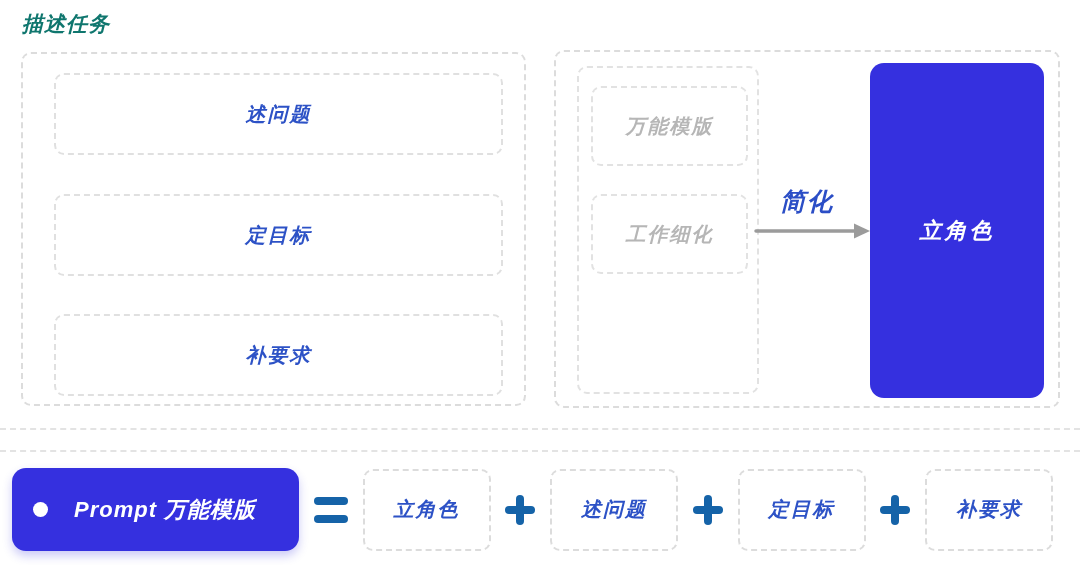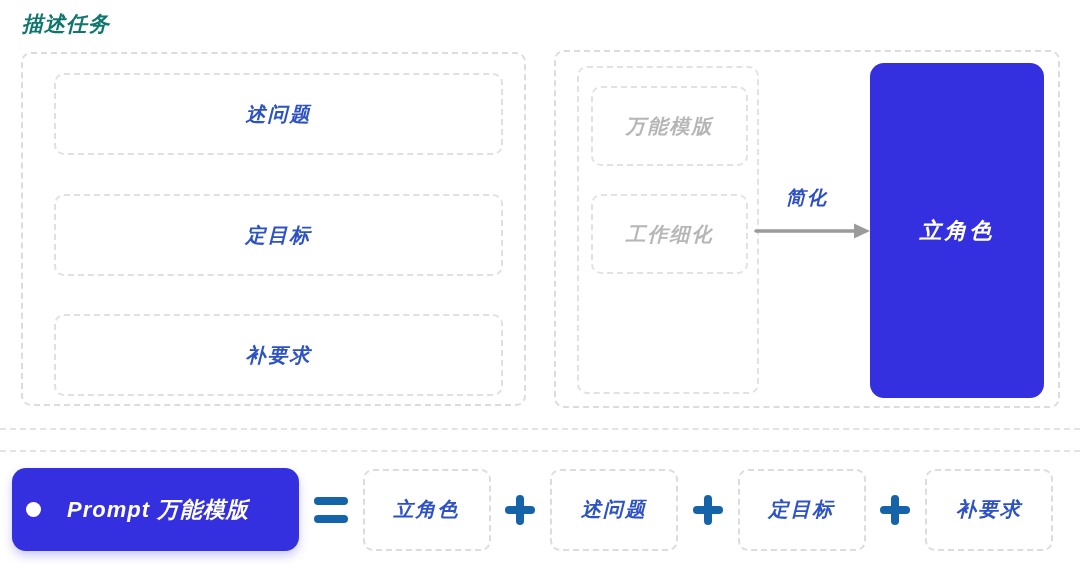--- a/index.html
+++ b/index.html
@@ -83,21 +83,21 @@
   .cap-1 { top: 18px; }
   .cap-2 { top: 126px; }
   .cap-3 { top: 235px; }
 
   
   .arrow-label {
     position: absolute;
     left: 762px; top: 185px;
     width: 90px;
     text-align: center;
-    font-size: 19px; font-weight: 800; font-style: italic;
+    font-size: 25px; font-weight: 800; font-style: italic;
     color: #2b4ec6;
     letter-spacing: 2px;
     font-family: Liberation Mono, monospace;
   }
   .arrow-svg {
     position: absolute;
     left: 754px; top: 221px;
   }
 
   
@@ -127,21 +127,21 @@
     position: absolute;
     left: 12px; top: 468px;
     width: 1041px; height: 83px;
     display: flex; align-items: center; justify-content: space-between;
   }
   .template-btn {
     width: 287px; height: 83px;
     background: #3530df;
     border-radius: 14px;
     display: flex; align-items: center;
-    padding-left: 14px;
+    padding-left: 21px;
     gap: 26px;
     box-shadow: 0 5px 10px rgba(53, 48, 223, 0.25);
     flex: none;
   }
   .template-dot {
     width: 15px; height: 15px;
     border-radius: 50%;
     background: #ffffff;
     flex: none;
   }

